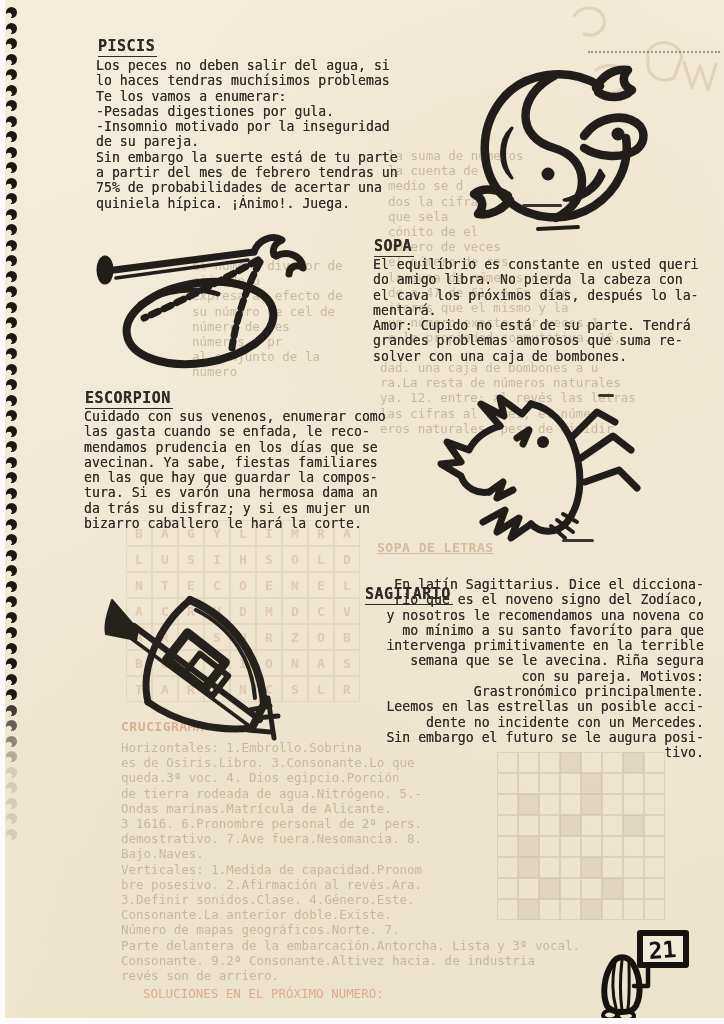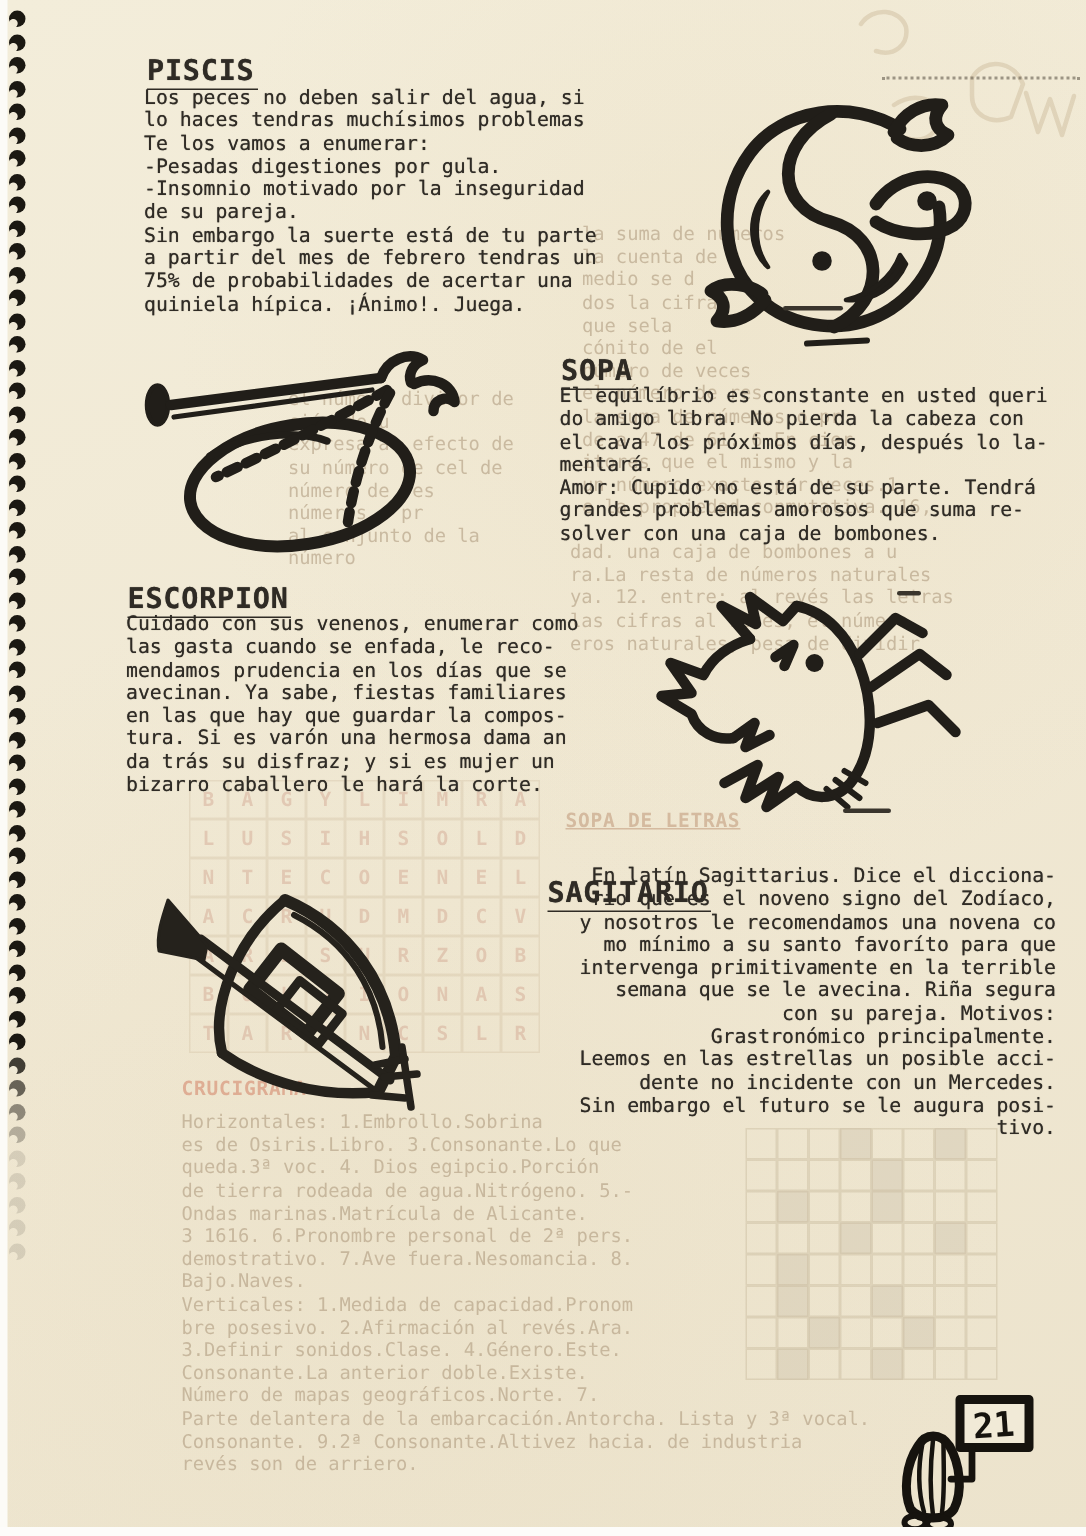--- a/index.html
+++ b/index.html
@@ -7,21 +7,21 @@
     background:
       radial-gradient(circle at 68% 22%, rgba(226,208,168,0.18), transparent 40%),
       radial-gradient(circle at 35% 78%, rgba(222,206,170,0.15), transparent 45%),
       linear-gradient(160deg,#f3edda 0%,#f0e8d3 55%,#ece3cc 100%);
     font-family:"DejaVu Sans Mono","Liberation Mono",monospace;color:#2f2b25;}
   .edge-left{position:absolute;left:0;top:0;width:5px;height:100%;background:#fcfbf7;z-index:6;}
   .edge-bottom{position:absolute;left:0;bottom:0;width:100%;height:6px;background:#fdfcfa;z-index:6;}
   .hole{position:absolute;left:6px;width:11px;height:11px;border-radius:50%;z-index:7;
     background:radial-gradient(circle at 26% 78%, rgba(240,233,214,0.95) 0 2.6px, #1b1812 3.2px);}
   .section{position:absolute;z-index:3;}
-  .sec-title{font-weight:bold;font-size:19px;letter-spacing:.5px;display:inline-block;
+  .sec-title{font-weight:bold;font-size:15px;letter-spacing:.5px;display:inline-block;
     border-bottom:1.7px solid #2f2b25;padding:0 2px 1px 0;
     text-shadow:0 0 .5px rgba(47,43,37,.85);}
   .sec-body{font-size:13.2px;line-height:15.3px;white-space:pre-line;
     text-shadow:0 0 .5px rgba(47,43,37,.75);}
   .illus{position:absolute;z-index:2;}
   .ghost{position:absolute;z-index:1;color:rgba(158,136,106,0.48);font-size:12.5px;
     line-height:15.2px;white-space:pre;filter:blur(.3px);}
   .ghost-h{position:absolute;z-index:1;font-weight:bold;font-size:13px;letter-spacing:.5px;
     filter:blur(.3px);white-space:pre;}
   .ghost-pink{color:rgba(207,118,90,0.5);}
@@ -140,20 +140,21 @@
 demostrativo. 7.Ave fuera.Nesomancia. 8.
 Bajo.Naves.
 Verticales: 1.Medida de capacidad.Pronom
 bre posesivo. 2.Afirmación al revés.Ara.
 3.Definir sonidos.Clase. 4.Género.Este.
 Consonante.La anterior doble.Existe.
 Número de mapas geográficos.Norte. 7.
 Parte delantera de la embarcación.Antorcha. Lista y 3ª vocal.
 Consonante. 9.2ª Consonante.Altivez hacia. de industria
 revés son de arriero.</div>
+  <div class="ghost ghost-pink" style="left:143px;top:986px;">SOLUCIONES EN EL PRÓXIMO NUMERO:</div>
 
   <div class="wordsearch">
       <span class="ws-cell">B</span>
       <span class="ws-cell">A</span>
       <span class="ws-cell">G</span>
       <span class="ws-cell">Y</span>
       <span class="ws-cell">L</span>
       <span class="ws-cell">I</span>
       <span class="ws-cell">M</span>
       <span class="ws-cell">R</span>

